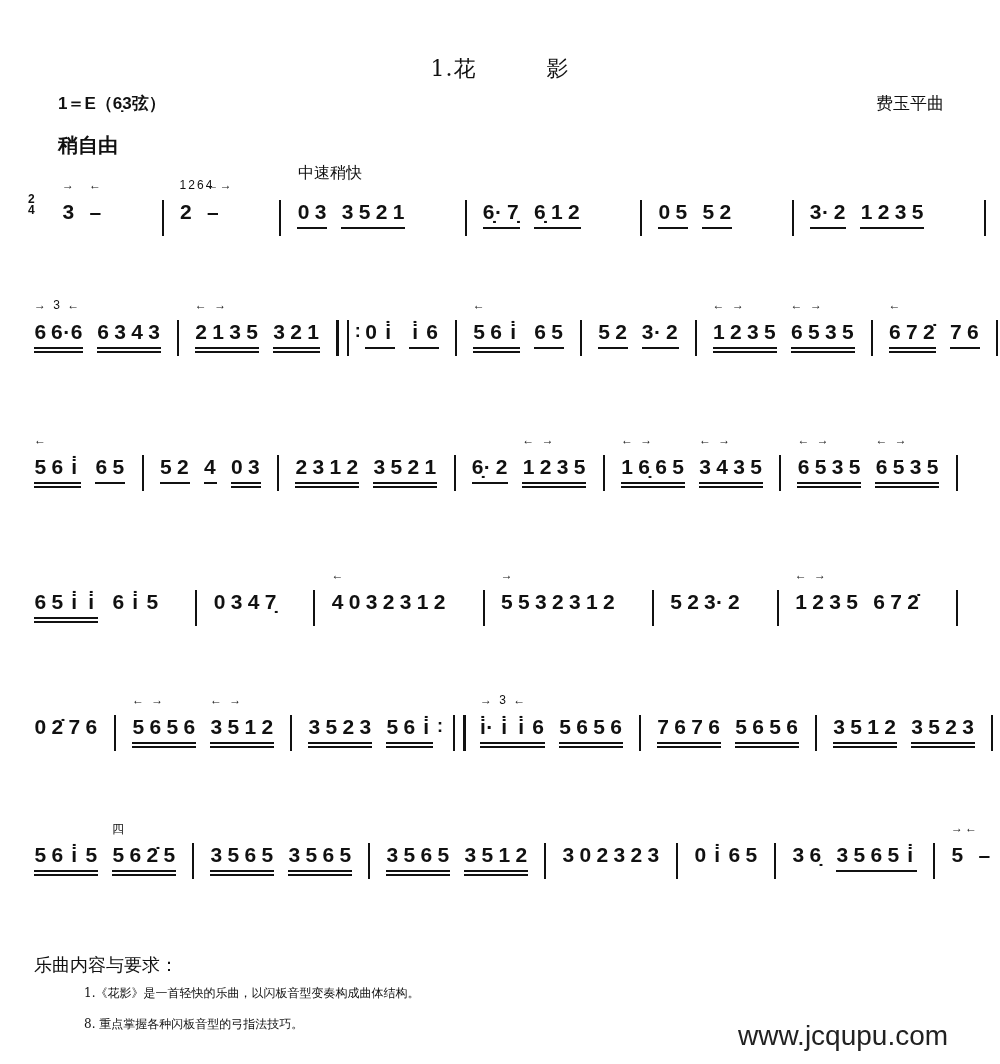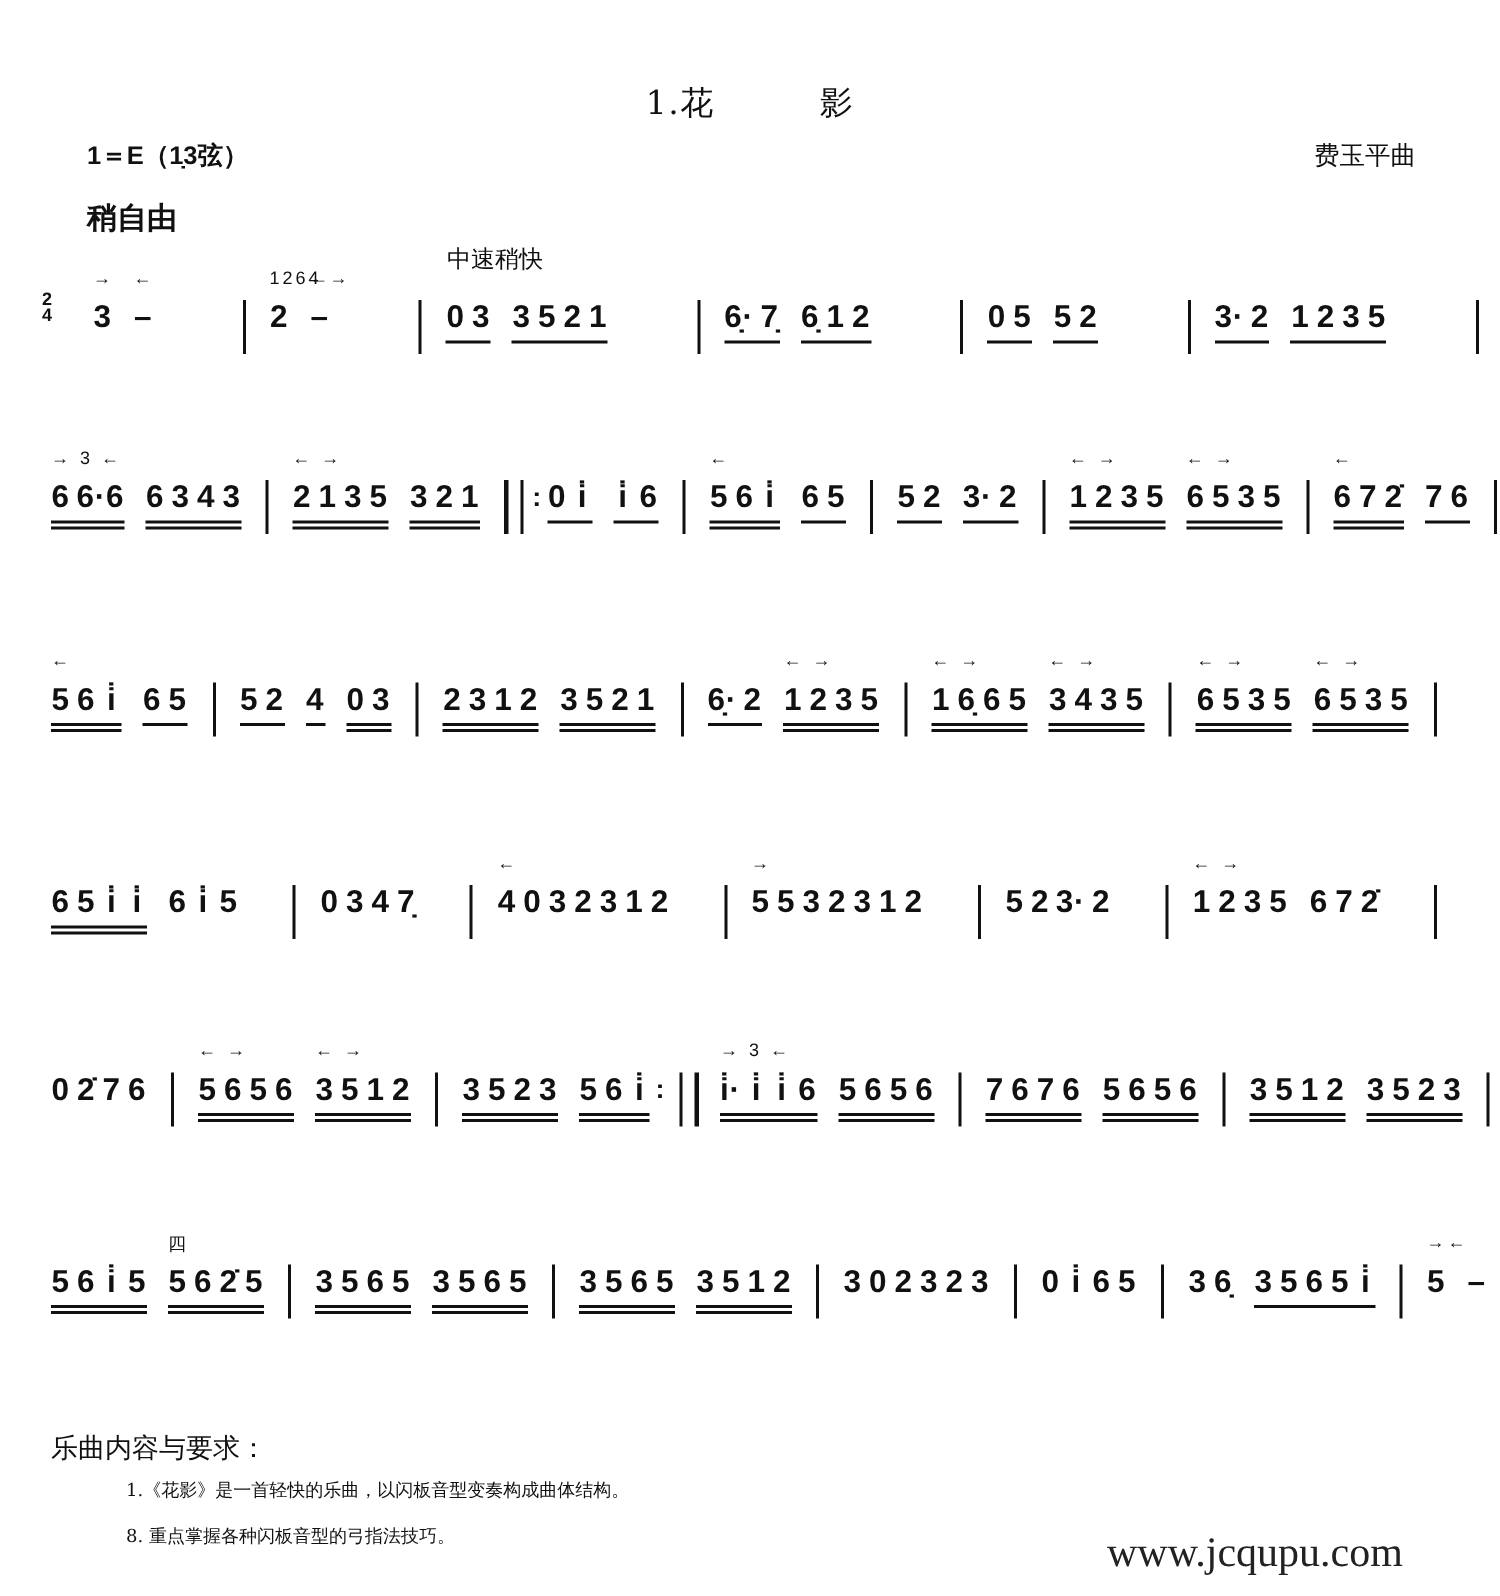--- a/index.html
+++ b/index.html
@@ -21,29 +21,29 @@
   .repeat-dots { font-weight:bold; font-size:18px; line-height:14px; margin-top:4px; }
   .measure { display:flex; gap:14px; align-items:flex-start; flex:1 1 auto; justify-content:flex-start; padding:0 4px; }
   .group { display:flex; flex-direction:column; align-items:stretch; position:relative; }
   .notes { display:flex; gap:4px; font-size:21px; font-weight:bold; letter-spacing:0.5px; position:relative; }
   .note { position:relative; display:inline-block; min-width:13px; text-align:center; }
   .ul { height:2px; background:#111; margin-top:3px; }
   .ul2 { height:2px; background:#111; margin-top:2px; }
   .orn { position:absolute; top:-22px; left:0; font-size:12px; white-space:nowrap; letter-spacing:2px; }
   .footer-head { position:absolute; top:953px; left:34px; font-size:18px; font-weight:normal; }
   .footer-item { position:absolute; left:84px; font-size:12px; font-family:"DejaVu Serif", serif; }
-  .watermark { position:absolute; top:1020px; left:738px; font-size:28px; color:#222; font-family:Liberation Serif, serif;text-align:right; }
+  .watermark { position:absolute; top:1020px; left:738px; font-size:28px; color:#222; font-family:Liberation Sans, sans-serif;text-align:right; }
 </style>
 </head>
 <body>
 
 <div class="title">
   <span>1.花</span><span class="gap"></span><span>影</span>
 </div>
-<div class="key">1＝E（1̣3弦）</div>
+<div class="key">1＝E（6̣3弦）</div>
 <div class="composer">费玉平曲</div>
 <div class="tempo1">稍自由</div>
 <div class="tempo2">中速稍快</div>
 <div class="timesig">
   <div>2</div>
   <div>4</div>
 </div>
 
 <div id="score">
     <div class="line" style="top: 200px; left: 58px;">

